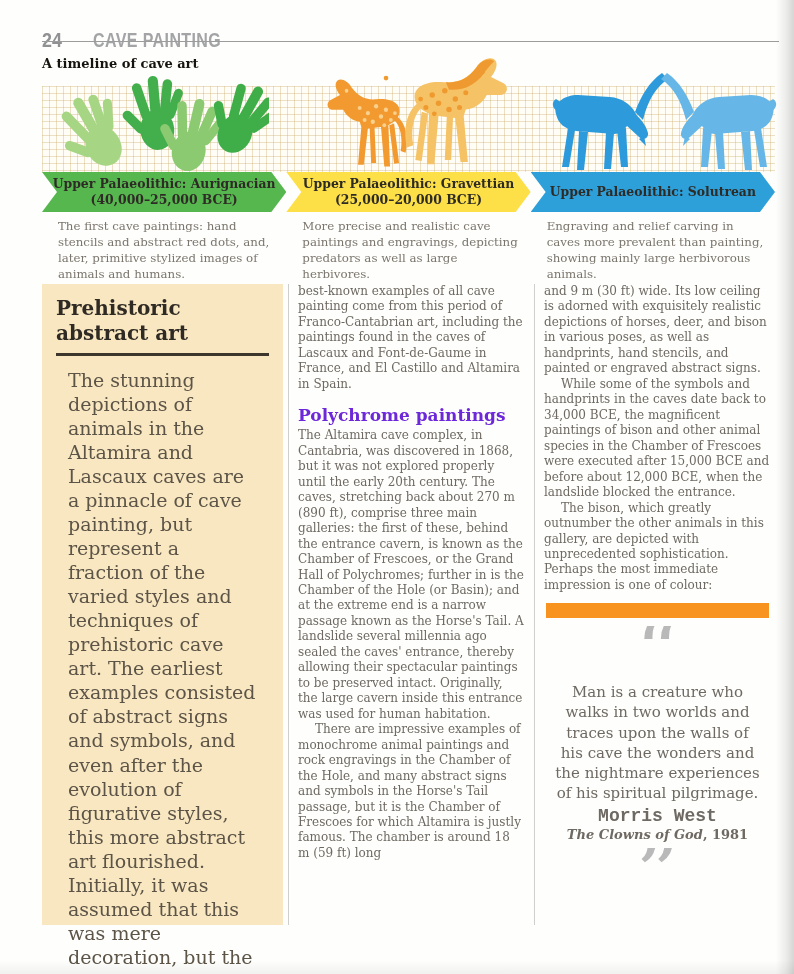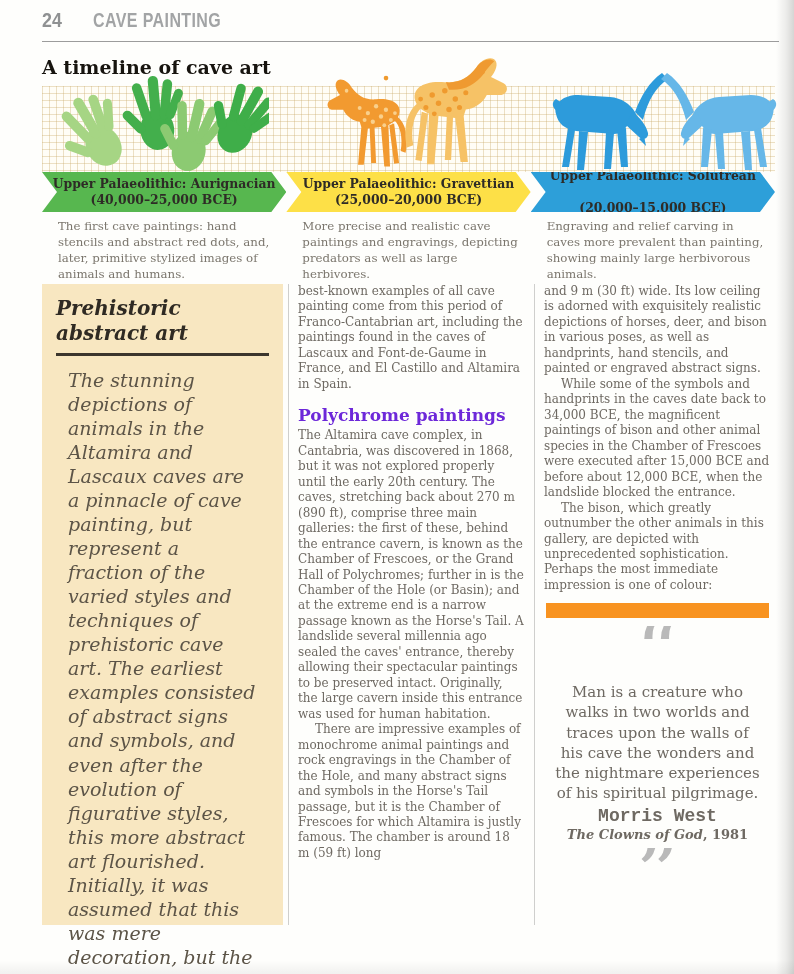--- a/index.html
+++ b/index.html
@@ -5,31 +5,31 @@
   html,body{margin:0;padding:0;background:#ffffff;}
   .page{position:relative;width:794px;height:974px;background:#fefefc;overflow:hidden;
         font-family:"DejaVu Serif","Liberation Serif",serif;}
   
   .edge-right{position:absolute;top:0;right:0;width:18px;height:100%;
     background:linear-gradient(90deg,rgba(0,0,0,0) 0%,rgba(0,0,0,0.07) 55%,rgba(0,0,0,0.16) 100%);}
   .edge-bottom{position:absolute;left:0;bottom:0;width:100%;height:14px;
     background:linear-gradient(180deg,rgba(0,0,0,0) 0%,rgba(0,0,0,0.05) 100%);}
 
   
-  .hdr{position:absolute;left:42px;top:8px;width:733px;color:#97999a;}
+  .hdr{position:absolute;left:42px;top:28px;width:733px;color:#97999a;}
   .hdr .num{display:inline-block;font:bold 21px "Liberation Sans",sans-serif;
     transform:scaleX(.85);transform-origin:left bottom;color:#8f9192;}
   .hdr .chapter{display:inline-block;font:bold 20px "Liberation Sans",sans-serif;
     letter-spacing:.5px;transform:scaleX(.8);transform-origin:left bottom;
     color:#a2a4a5;margin-left:28px;}
   .hdr-rule{position:absolute;left:42px;top:41px;width:737px;height:1px;background:#9c9c9c;}
 
   
   .tl-title{position:absolute;left:42px;top:56px;margin:0;
-    font-size:19px;font-weight:bold;color:#17140f;}
+    font-size:13px;font-weight:bold;color:#17140f;}
   .tl-band{position:absolute;left:42px;top:86px;width:733px;height:86px;
     background-image:
       linear-gradient(rgba(205,175,115,.38) 1px,transparent 1px),
       linear-gradient(90deg,rgba(205,175,115,.38) 1px,transparent 1px);
     background-size:7px 7px;background-color:#fffdf6;}
   .tl-art{position:absolute;bottom:1px;}
   .art-hands{left:12px;width:215px;height:100px;}
   .art-horses{left:248px;width:240px;height:116px;}
   .art-ibex{left:500px;width:245px;height:103px;}
 
@@ -38,21 +38,21 @@
     clip-path:polygon(0 0,calc(100% - 15px) 0,100% 50%,calc(100% - 15px) 100%,0 100%,15px 50%);
     display:flex;flex-direction:column;justify-content:center;text-align:center;}
   .banner .bn,.banner .bd{font-size:12.4px;font-weight:bold;color:#2e2b26;line-height:1.3;}
   .captions{position:absolute;left:58px;top:218px;width:733px;display:flex;}
   .caption{flex:1;margin:0;padding-right:22px;box-sizing:border-box;
     font-size:11.8px;line-height:1.36;color:#7b766d;}
 
   
   .cols{position:absolute;left:42px;top:284px;width:733px;display:flex;align-items:stretch;}
   .sidebar{width:241px;box-sizing:border-box;background:#f8e7c1;
-    padding:12px 14px 14px 14px;height:641px;font-style:italic;}
+    padding:12px 14px 14px 14px;height:641px;}
   .sidebar h3{margin:0;font-size:20px;line-height:1.25;font-weight:bold;color:#2f2a23;}
   .sidebar .rule{height:3px;background:#3c362d;margin:7px 0 9px 0;}
   .sidebar p{margin:12px;font-size:19px;line-height:1.265;color:#5c5447;}
 
   .col{flex:1;box-sizing:border-box;padding-left:9px;margin-left:5px;
     border-left:1px solid #cfcfcd;padding-right:4px;}
   .col p{margin:0;font-size:12px;line-height:1.29;color:#6e6962;}
   .col p.indent{text-indent:17px;}
   .col h4{margin:13px 0 3px 0;font-size:17px;color:#6d28d9;}
   .col2 p.p1{margin-bottom:0;}
@@ -160,21 +160,20 @@
     <div class="banner" style="background-color: rgb(87, 183, 79);">
       <div class="bn">Upper Palaeolithic: Aurignacian</div>
       <div class="bd">(40,000–25,000 BCE)</div>
     </div>
     <div class="banner" style="background-color: #fde047;">
       <div class="bn">Upper Palaeolithic: Gravettian</div>
       <div class="bd">(25,000–20,000 BCE)</div>
     </div>
     <div class="banner" style="background-color: rgb(45, 159, 217); gap: 16px;">
       <div class="bn">Upper Palaeolithic: Solutrean</div>
-      <div class="bd">(20,000–15,000 BCE)</div>
     </div>
   </div>
 
   <div class="captions">
     <p class="caption">The first cave paintings: hand stencils and abstract red dots, and, later, primitive stylized images of animals and humans.</p>
     <p class="caption">More precise and realistic cave paintings and engravings, depicting predators as well as large herbivores.</p>
     <p class="caption">Engraving and relief carving in caves more prevalent than painting, showing mainly large herbivorous animals.</p>
   </div>
 
   <div class="cols">

